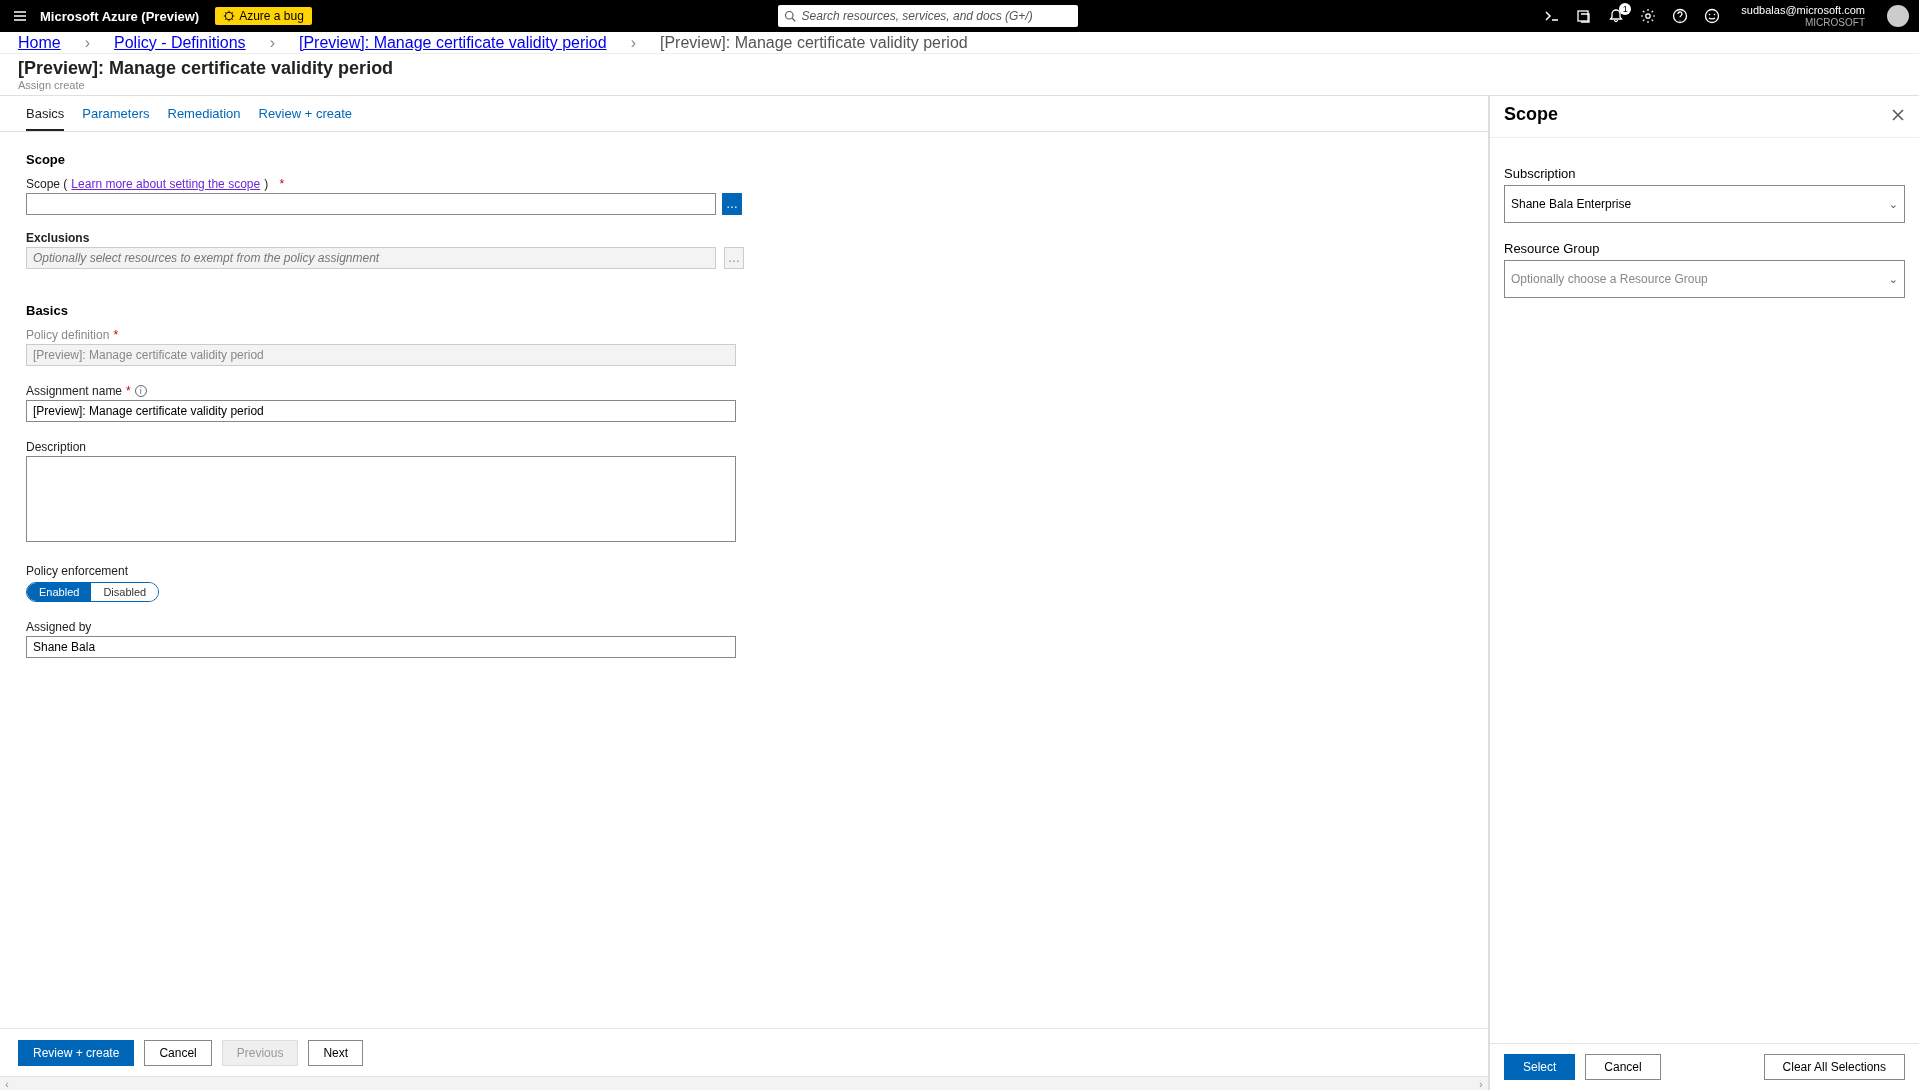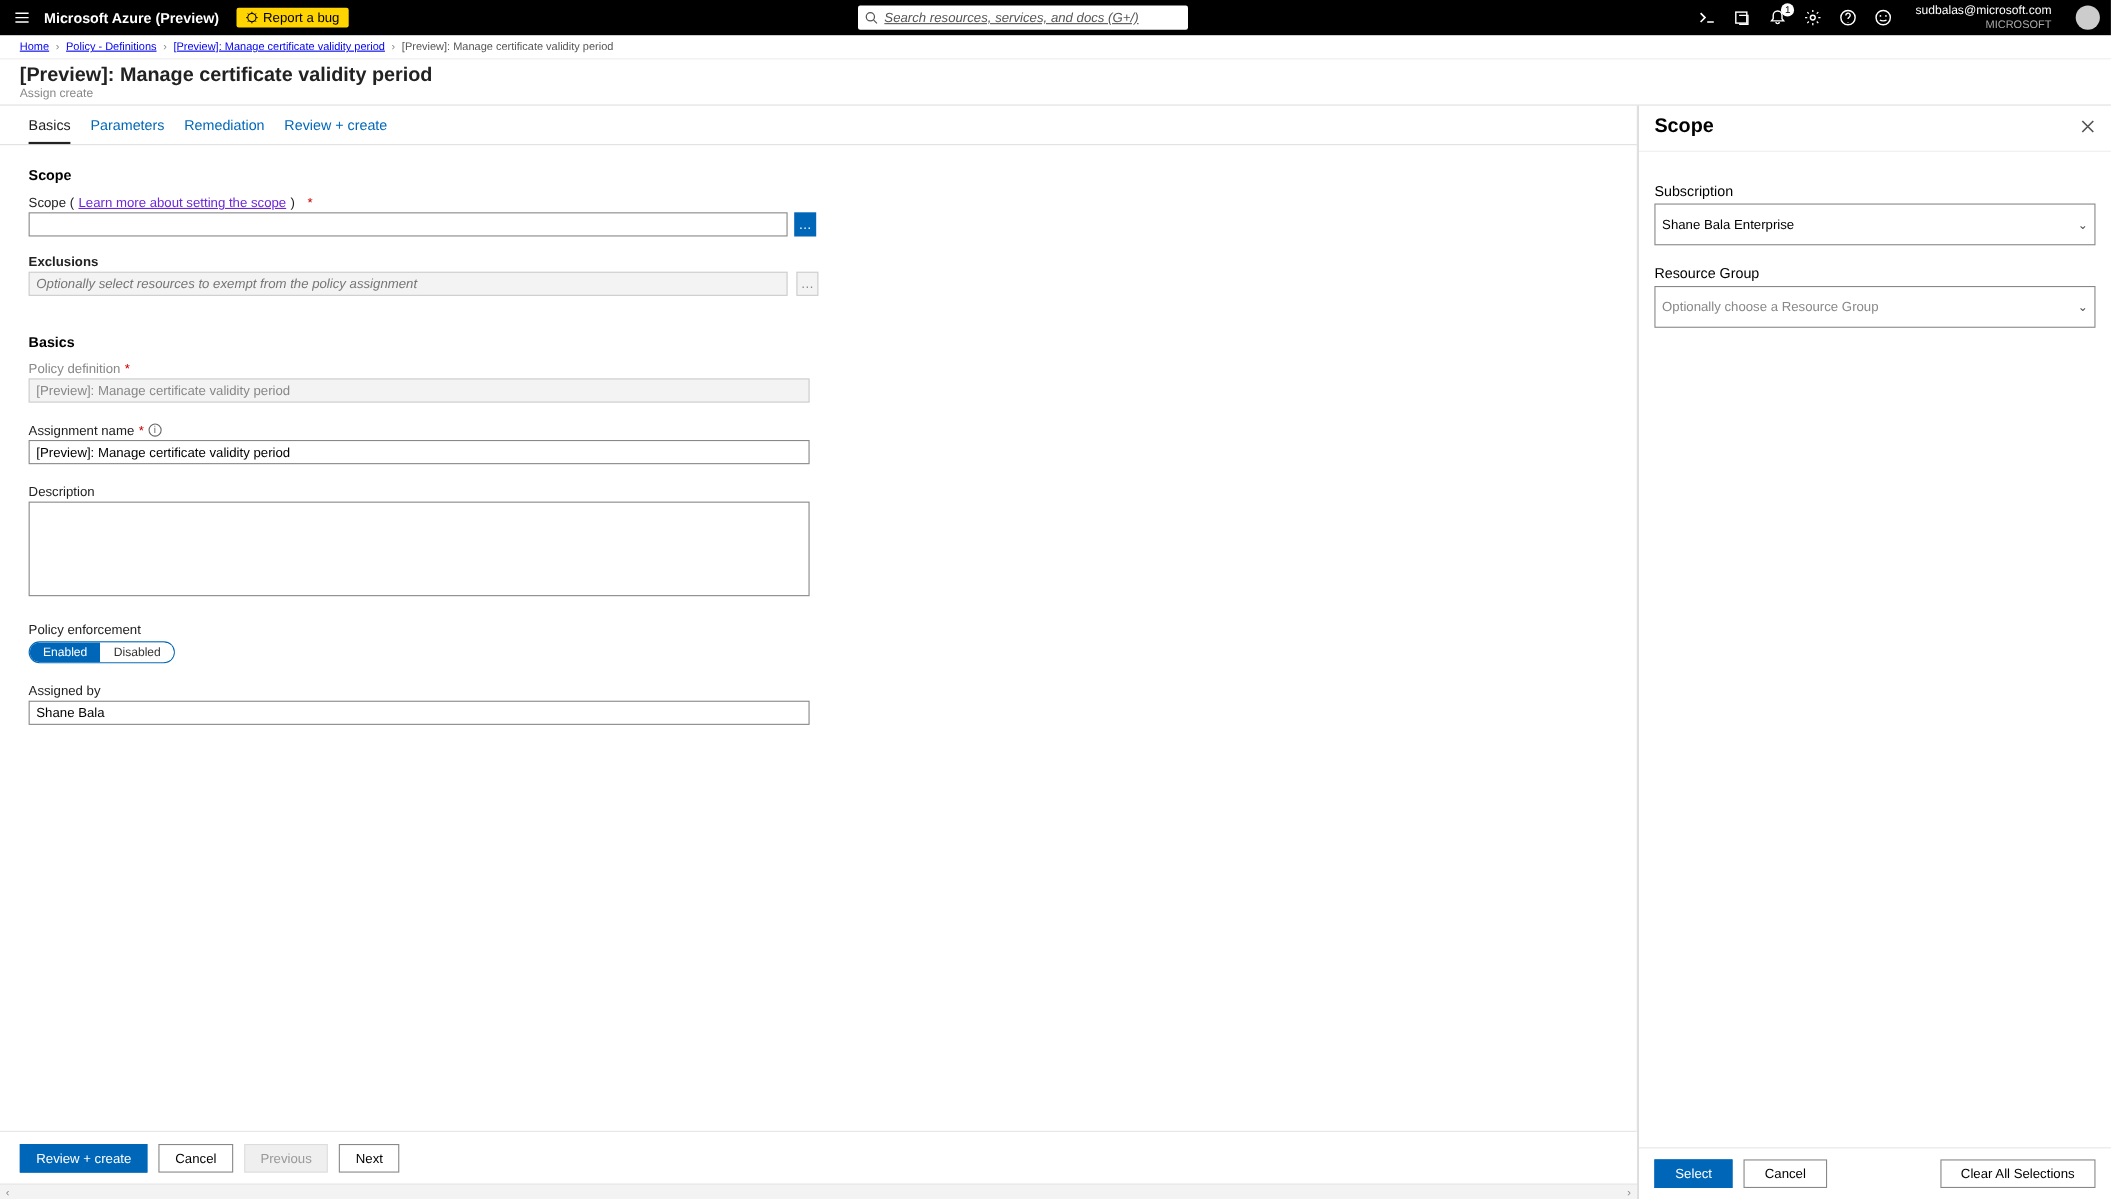--- a/index.html
+++ b/index.html
@@ -5,31 +5,31 @@
   * { box-sizing: border-box; margin: 0; padding: 0; font-family: "Segoe UI", Arial, sans-serif; }
   html, body { width: 1919px; height: 1090px; overflow: hidden; background: #fff; }
   body { display: flex; flex-direction: column; }
 
   
   .topbar { height: 32px; background: #000; color: #fff; display: flex; align-items: center; font-size: 13px; }
   .topbar .burger { padding: 0 12px; cursor: pointer; }
   .topbar .brand { font-weight: 600; padding-right: 16px; }
   .topbar .bug { background: #ffd400; color: #000; padding: 2px 8px; border-radius: 2px; display: flex; align-items: center; gap: 4px; font-size: 12px; cursor: pointer; }
   .topbar .search-wrap { flex: 1; display: flex; justify-content: center; }
-  .topbar .search { width: 300px; background: #fff; border-radius: 2px; height: 22px; display: flex; align-items: center; padding: 0 6px; color: #555; font-size: 12px; font-style: italic; gap: 6px; text-decoration: underline;}
+  .topbar .search { width: 300px; background: #fff; border-radius: 2px; height: 22px; display: flex; align-items: center; padding: 0 6px; color: #555; font-size: 12px; font-style: italic; gap: 6px;}
   .topbar .right-icons { display: flex; align-items: center; gap: 14px; padding: 0 10px 0 0;}
   .topbar .icon { width: 18px; height: 18px; display:flex; align-items:center; justify-content:center; cursor:pointer; }
   .topbar .notif { position: relative; }
   .topbar .notif .badge { position:absolute; top:-4px; right:-6px; background:#fff; color:#000; border-radius:50%; font-size:9px; width:12px; height:12px; display:flex; align-items:center; justify-content:center; }
   .topbar .account { display:flex; flex-direction:column; align-items:flex-end; font-size:11px; line-height:1.1; margin-left:6px;}
   .topbar .avatar { width:22px; height:22px; background:#ccc; border-radius:50%; margin-left:8px;}
   .topbar .account .org { color:#aaa; font-size:10px; text-transform:uppercase; }
 
   
-  .breadcrumb { height: 22px; padding: 2px 18px; font-size: 10px; color:#0067b8; display:flex; align-items:center; gap:6px; border-bottom:1px solid #ededed;}
+  .breadcrumb { height: 22px; padding: 2px 18px; font-size: 16px; color:#0067b8; display:flex; align-items:center; gap:24px; border-bottom:1px solid #ededed;}
   .breadcrumb .sep { color:#888; }
   .breadcrumb .current { color:#555; }
 
   
   .page-header { padding: 4px 18px 4px 18px; border-bottom:1px solid #e0e0e0;}
   .page-header h1 { font-size: 18px; font-weight:600; color:#222; }
   .page-header .sub { font-size:11px; color:#888; }
 
   
   .main-split { flex:1; display:flex; height: calc(100% - 32px - 22px - 42px); position:relative;}
@@ -99,21 +99,21 @@
       </svg>
   </div>
   <div class="brand">Microsoft Azure (Preview)</div>
   <div class="bug">
     <span>
       <svg width="12" height="12" viewBox="0 0 16 16">
           <circle cx="8" cy="8" r="5" fill="none" stroke="#000" stroke-width="1.3"></circle>
           <path d="M8 1v2M8 13v2M1 8h2M13 8h2M3 3l1.4 1.4M11.6 11.6L13 13M13 3l-1.4 1.4M4.4 11.6L3 13" stroke="#000" stroke-width="1.2"></path>
         </svg>
     </span>
-    <span>Report a bug</span>
+    <span>Azure a bug</span>
   </div>
   <div class="search-wrap">
     <div class="search">
       <span>
         <svg width="12" height="12" viewBox="0 0 16 16">
             <circle cx="7" cy="7" r="5" fill="none" stroke="#555" stroke-width="1.5"></circle>
             <path d="M11 11l4 4" stroke="#555" stroke-width="1.5"></path>
           </svg>
       </span>
       <span>Search resources, services, and docs (G+/)</span>

